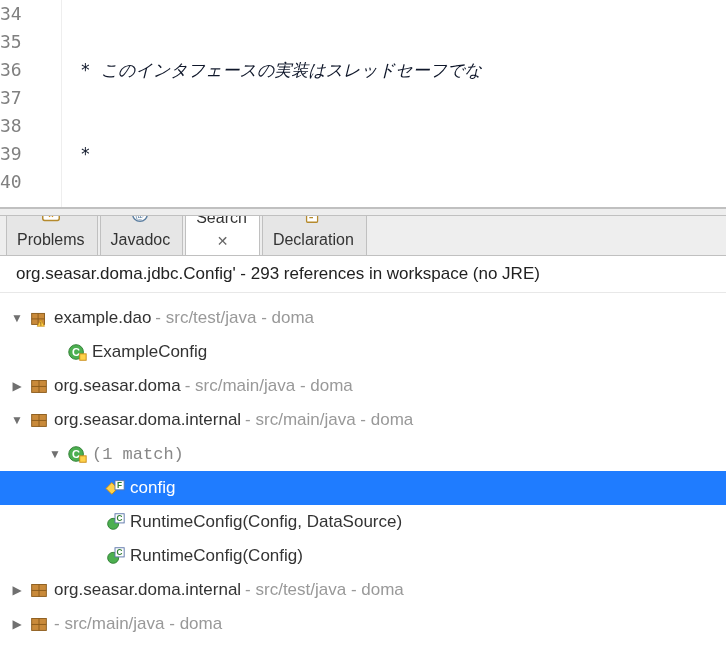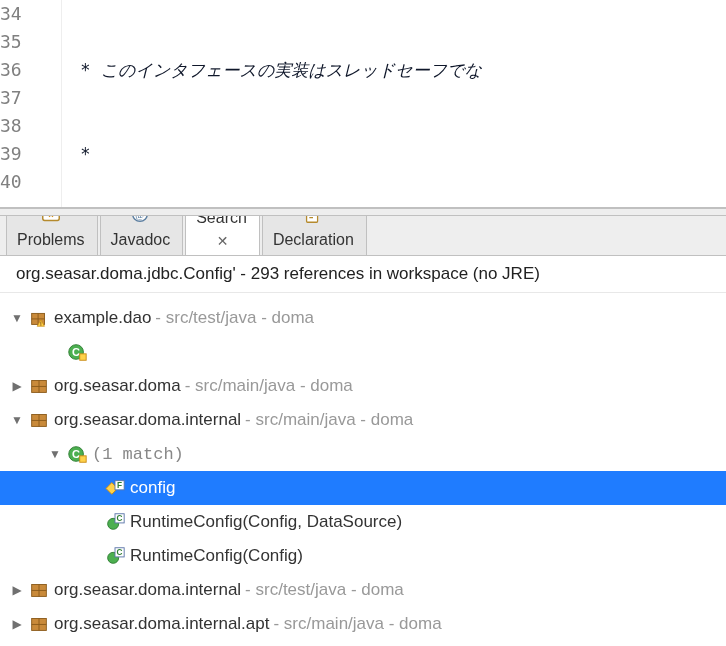--- a/index.html
+++ b/index.html
@@ -191,20 +191,21 @@
     <div class="row">
       <span class="indent" style="width: 38px;"></span>
       <span class="arrow"></span>
       <span class="icon">
         <svg viewBox="0 0 24 24" width="22" height="22">
           <circle cx="11" cy="12" r="8" fill="#4caf50" stroke="#2e7d32"></circle>
           <text x="11" y="16" text-anchor="middle" font-size="12" font-weight="bold" fill="#fff">C</text>
           <rect x="15" y="14" width="7" height="7" fill="#ffd24a" stroke="#c98a14"></rect>
         </svg>
       </span>
+      <span> ExampleConfig</span>
     </div>
     <div class="row">
       <span class="indent" style="width: 0px;"></span>
       <span class="arrow">▶</span>
       <span class="icon">
         <svg viewBox="0 0 24 24" width="22" height="22">
           <rect x="4" y="6" width="16" height="13" fill="#c98a3a" stroke="#8a5a1a"></rect>
           <path d="M4 12.5h16M12 6v13" stroke="#8a5a1a"></path>
         </svg>
       </span>
@@ -285,16 +286,15 @@
     </div>
     <div class="row">
       <span class="indent" style="width: 0px;"></span>
       <span class="arrow">▶</span>
       <span class="icon">
         <svg viewBox="0 0 24 24" width="22" height="22">
           <rect x="4" y="6" width="16" height="13" fill="#c98a3a" stroke="#8a5a1a"></rect>
           <path d="M4 12.5h16M12 6v13" stroke="#8a5a1a"></path>
         </svg>
       </span>
-      <span> org.seasar.doma.internal.apt</span>
       <span class="dim"> - src/main/java - doma</span>
     </div>
   </div>
 
 </body></html>

